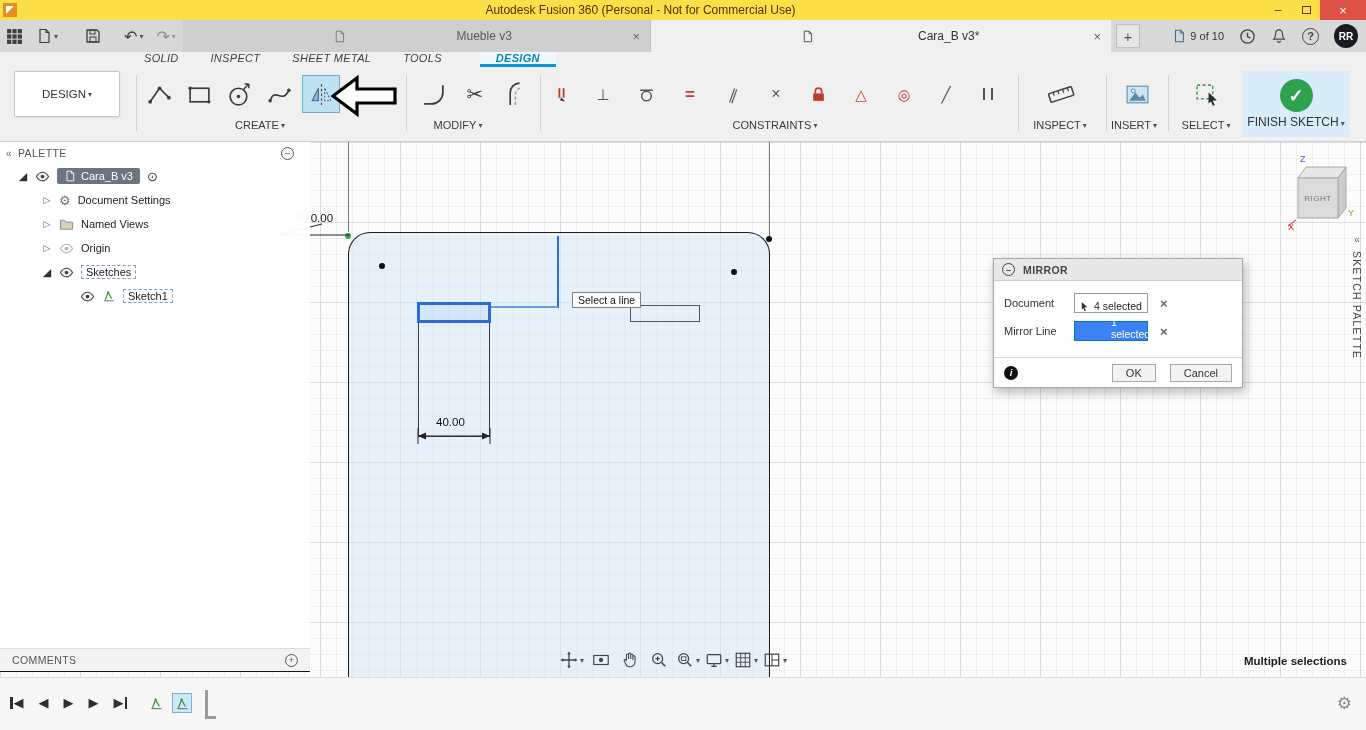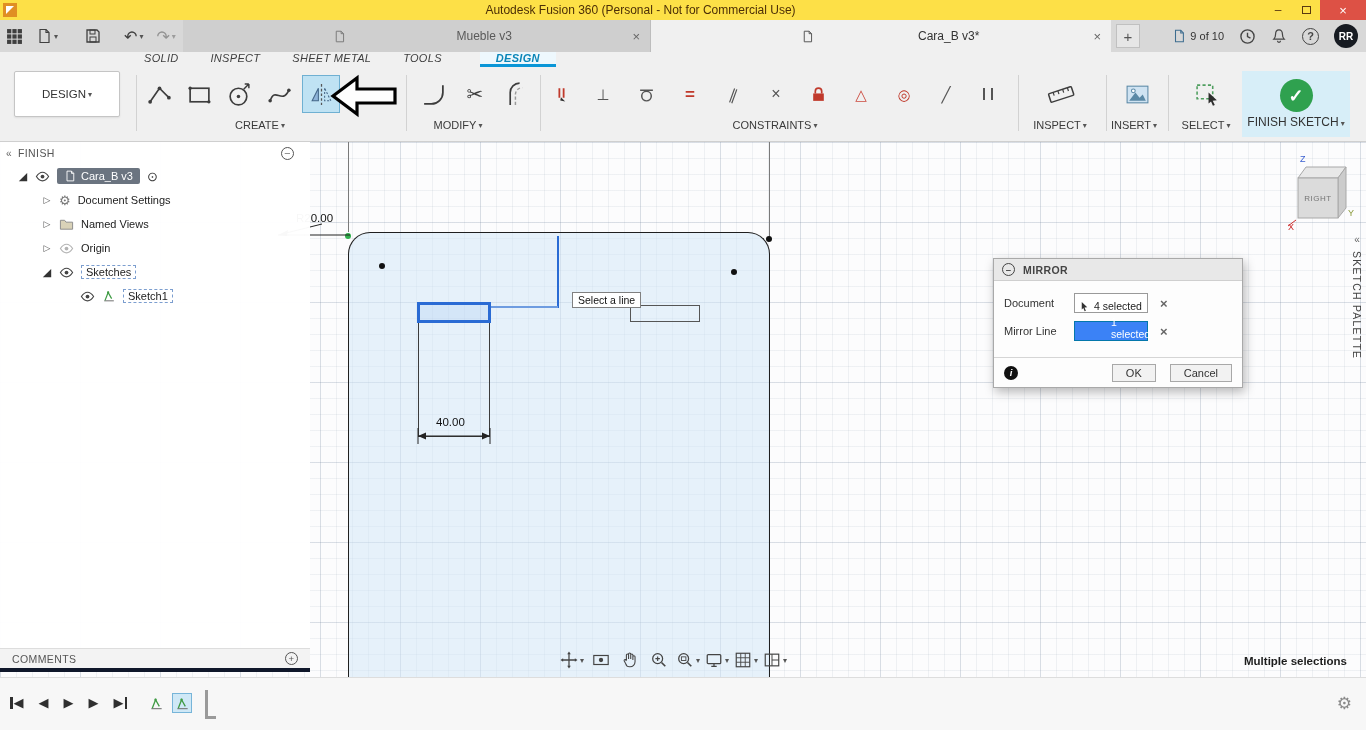--- a/index.html
+++ b/index.html
@@ -80,21 +80,21 @@
 
   
   .browser{position:absolute;left:0;top:142px;width:310px;height:506px;background:rgba(255,255,255,.97);font-size:11px;color:#222;z-index:30;}
   .bheader{height:22px;display:flex;align-items:center;padding:0 6px;color:#555;font-size:10.5px;letter-spacing:.4px;}
   .circ{width:13px;height:13px;border:1.3px solid #555;border-radius:50%;display:flex;align-items:center;justify-content:center;font-size:9.5px;color:#555;line-height:1;}
   .brow{display:flex;align-items:center;height:24px;gap:7px;}
   .exp{font-size:9px;color:#555;width:10px;text-align:center;}
   .eye{width:15px;height:15px;color:#444;}
   .selblock{display:flex;align-items:center;gap:5px;background:#6b7480;color:#fff;border-radius:2px;padding:2px 7px;}
   .dash{border:1px dashed #7c9ecf;padding:0 4px;}
-  .comments{position:absolute;left:0;top:648px;width:310px;height:24px;background:#f3f3f3;border-top:1px solid #ddd;border-bottom:4px solid #0f172a;display:flex;align-items:center;padding:0 12px;font-size:10.5px;color:#555;letter-spacing:.4px;z-index:31;}
+  .comments{position:absolute;left:0;top:648px;width:310px;height:24px;background:#f3f3f3;border-top:1px solid #ddd;border-bottom:1px solid #0f172a;display:flex;align-items:center;padding:0 12px;font-size:10.5px;color:#555;letter-spacing:.4px;z-index:31;}
 
   
   .dialog{position:absolute;left:993px;top:258px;width:250px;background:#fdfdfd;border:1px solid #a9a9a9;box-shadow:2px 4px 10px rgba(0,0,0,.28);z-index:60;font-size:11px;}
   .dlg-header{height:22px;background:#e8e8e8;border-bottom:1px solid #cfcfcf;display:flex;align-items:center;gap:8px;padding:0 8px;font-size:10.5px;font-weight:bold;color:#444;letter-spacing:.4px;}
   .dlg-body{padding:8px 10px 12px;}
   .dlg-row{display:flex;align-items:center;height:28px;}
   .dlg-label{width:70px;color:#333;}
   .dlg-field{width:74px;height:20px;display:flex;align-items:flex-end;gap:4px;padding:0 4px;font-size:10.5px;border:1px solid #9a9a9a;background:#fff;color:#222;}
   .dlg-field.blue{background:#3b82f6;border-color:#0477ab;color:#fff;padding-left:32px;}
   .dlg-x{font-size:13px;font-weight:bold;color:#666;margin-left:12px;}
@@ -592,21 +592,21 @@
         </svg>
       </span>
   </div>
 
   <div class="multisel">Multiple selections</div>
 </div>
 
 <div class="browser">
   <div class="bheader">
     <span style="font-size:10px;margin-right:6px;color:#666">«</span>
-    <span>FINISH</span>
+    <span>PALETTE</span>
     <span class="circ" style="margin-left:auto;margin-right:10px">–</span>
   </div>
 
   <div class="brow" style="padding-left:18px">
     <span class="exp" style="color:#333;font-size:11px">◢</span>
     <svg class="eye">
         <use href="#i-eye"></use>
       </svg>
     <span class="selblock">
       <svg class="ic" width="12" height="12" style="color:#fff">

